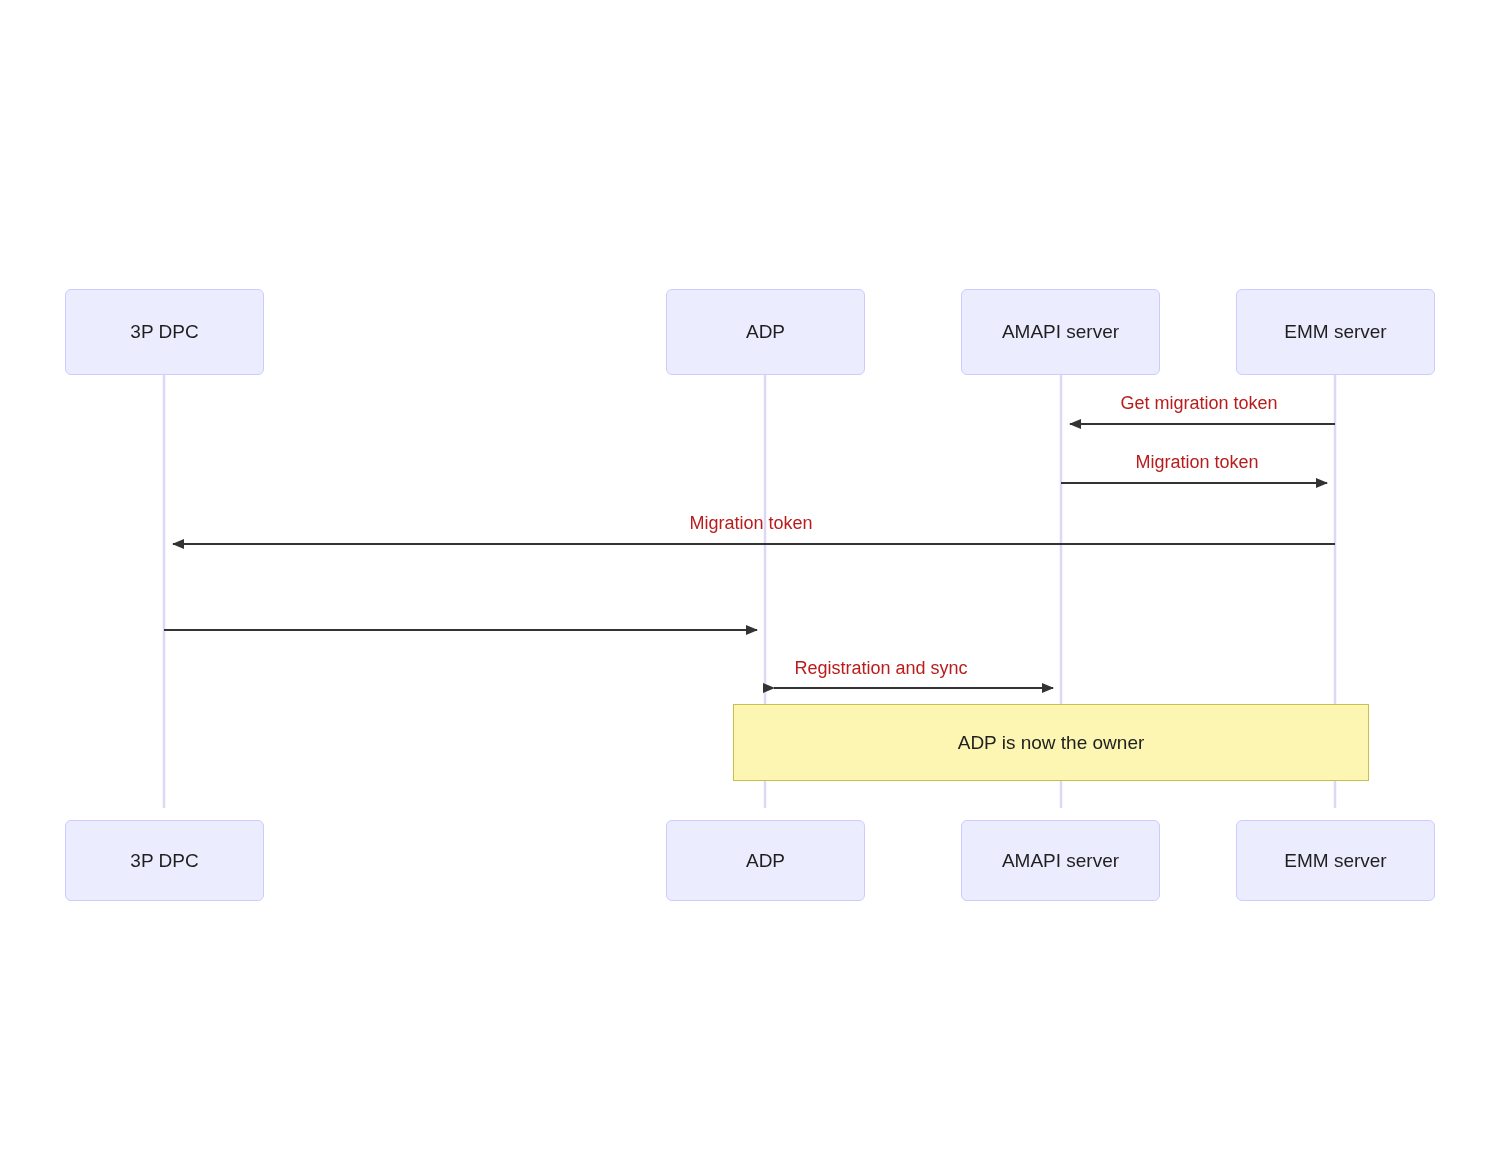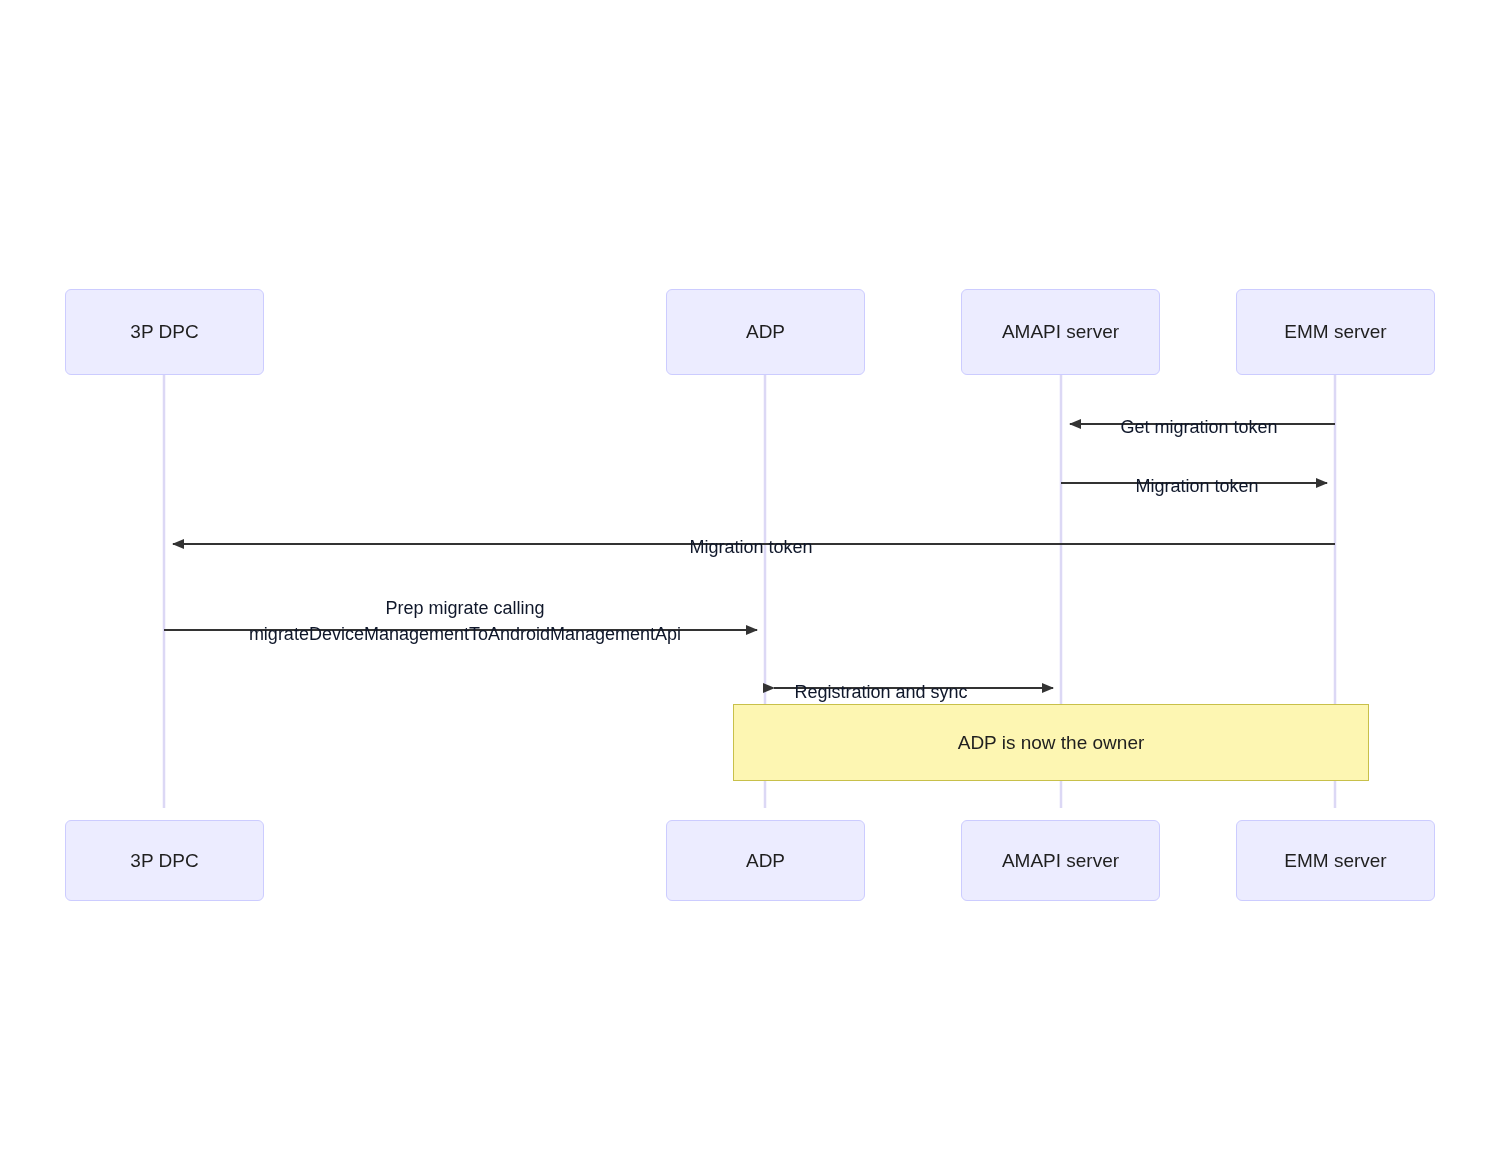--- a/index.html
+++ b/index.html
@@ -50,26 +50,25 @@
     align-items: center;
     justify-content: center;
     font-size: 19px;
     color: #1f1f1f;
     line-height: 27px;
     text-align: center;
   }
   .msg-label {
     position: absolute;
     font-size: 18px;
-    color: #0f172a;
+    color: #b91c1c;
     text-align: center;
     white-space: nowrap;
     line-height: 26px;
     transform: translateX(-50%);
-    margin-top: 24px;
   }
   .msg-label.two-line {
     white-space: normal;
   }
   .msg-line {
     stroke: #333333;
     stroke-width: 2;
     fill: none;
   }
   .lifeline {
@@ -133,24 +132,20 @@
   <div class="participant-box" style="left:1236px; top:808px; width:199px; height:81px;">
     <span>EMM server</span>
   </div>
 
   <div class="msg-label" style="left:1199px; top:390px;">Get migration token</div>
 
   <div class="msg-label" style="left:1197px; top:449px;">Migration token</div>
 
   <div class="msg-label" style="left:751px; top:510px;">Migration token</div>
 
-  <div class="msg-label two-line" style="left:465px; top:571px; width:620px;">
-    <div>Prep migrate calling</div>
-    <div>migrateDeviceManagementToAndroidManagementApi</div>
-  </div>
 
   <div class="msg-label" style="left:881px; top:655px;">Registration and sync</div>
 
   <div class="note-box" style="left:733px; top:704px; width:636px; height:77px;">
     <div>ADP is now the owner</div>
   </div>
 
 </div>
 
 </body></html>

